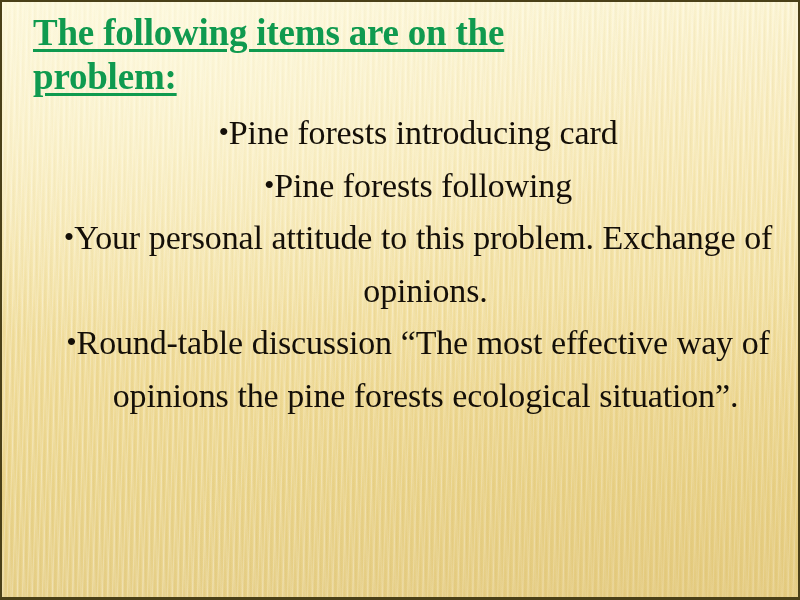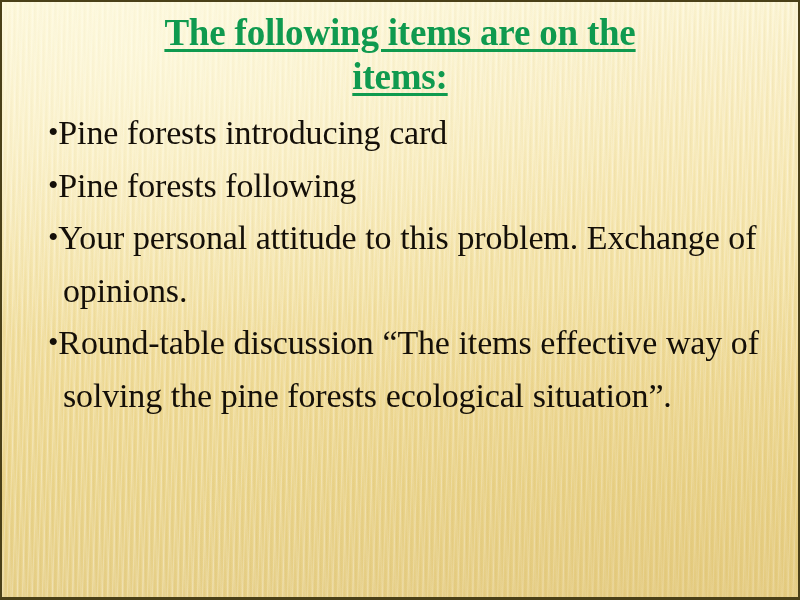--- a/index.html
+++ b/index.html
@@ -68,21 +68,21 @@
 
   .content {
     position: relative;
     z-index: 3;
     width: 100%;
     height: 100%;
     box-sizing: border-box;
   }
 
   .title-block {
-    text-align: center;
+    text-align: left;
     padding-top: 9px;
     padding-left: 28px;
     padding-right: 28px;
     font-family: Liberation Serif, serif;
   }
 
   .title-line {
     display: block;
     font-size: 37px;
     font-weight: bold;
@@ -93,26 +93,27 @@
   }
 
   .title-line .u {
     text-decoration: underline;
     text-decoration-thickness: 3px;
     text-underline-offset: 4px;
     padding: 0 3px;
   }
 
   .bullets {
-    margin: 0;
+    margin: 8px;
     padding: 0;
     list-style: none;
     margin-top: 8px;
     padding-left: 46px;
     padding-right: 10px;
+    text-align: center;
   }
 
   .bullets li {
     color: #140f08;
     font-size: 34px;
     line-height: 52.5px;
     text-indent: -15px;
     padding-left: 15px;
     letter-spacing: -0.15px;
     word-spacing: 0.4px;
@@ -125,24 +126,24 @@
   }
 </style>
 </head>
 <body>
 
 <div id="slide">
   <div class="content">
 
     <div class="title-block">
       <span class="title-line"><span class="u">The following items are on the</span></span>
-      <span class="title-line"><span class="u">items:</span></span>
+      <span class="title-line"><span class="u">problem:</span></span>
     </div>
 
     <ul class="bullets">
       <li><span class="dot">•</span><span>Pine forests introducing card</span></li>
       <li><span class="dot">•</span><span>Pine forests following</span></li>
       <li><span class="dot">•</span><span>Your personal attitude to this problem. Exchange of opinions.</span></li>
-      <li><span class="dot">•</span><span>Round-table discussion “The items effective way of solving the pine forests ecological situation”.</span></li>
+      <li><span class="dot">•</span><span>Round-table discussion “The most effective way of opinions the pine forests ecological situation”.</span></li>
     </ul>
 
   </div>
 </div>
 
 </body></html>

